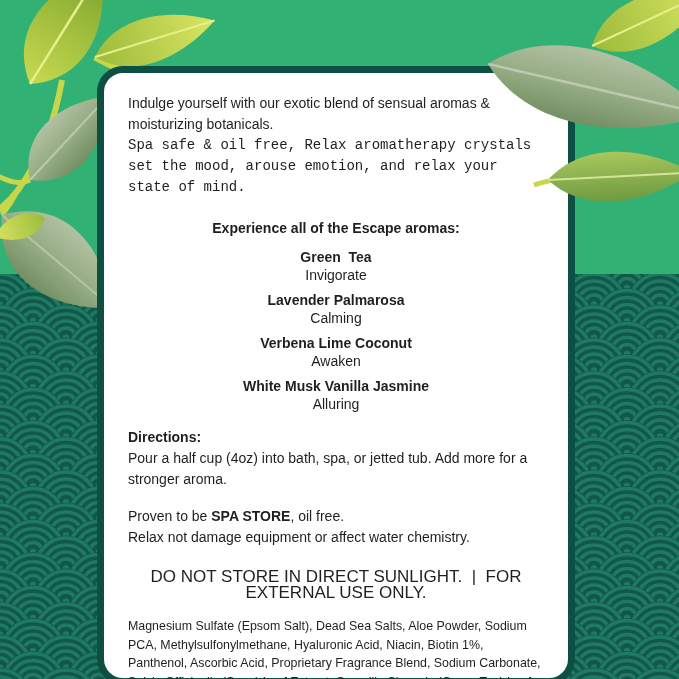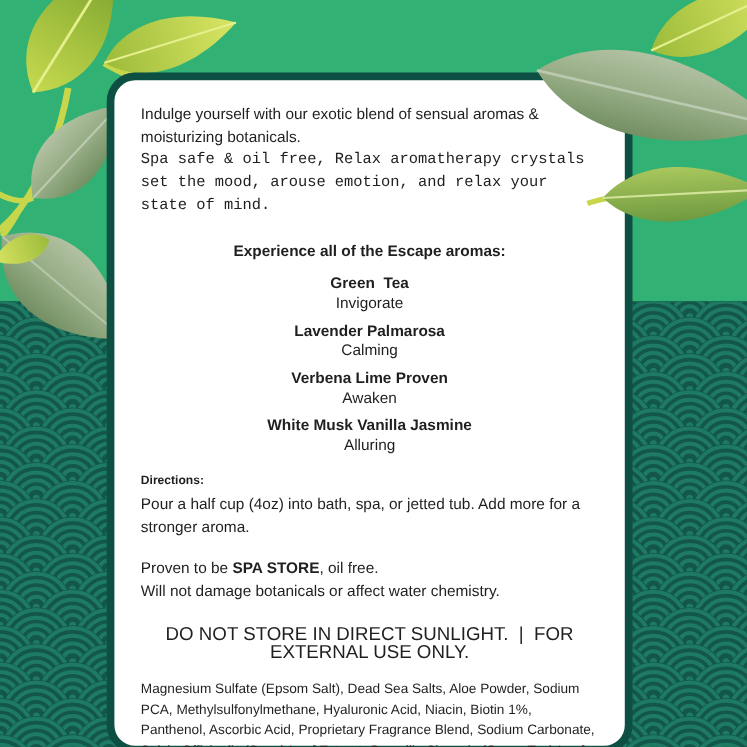--- a/index.html
+++ b/index.html
@@ -45,21 +45,21 @@
   .body-text{font-size:14px;line-height:21px;max-width:406px;}
   .spa-text{margin-top:16px;font-family:Liberation Mono, monospace;}
   .bold{font-weight:bold;}
   .prewrap{white-space:pre-wrap;}
   .aromas-heading{margin-top:20px;font-size:14px;line-height:21px;font-weight:bold;text-align:center;}
   .aroma-list{margin-top:9px;}
   .aroma-item{margin-bottom:7px;text-align:center;}
   .aroma-name{font-size:14px;line-height:18px;font-weight:bold;}
   .aroma-effect{font-size:14px;line-height:18px;}
   .directions{margin-top:14px;}
-  .section-heading{font-size:11px;line-height:21px;font-weight:bold;}
+  .section-heading{font-size:14px;line-height:21px;font-weight:bold;}
   .proven{margin-top:16px;}
   .warning{margin-top:21px;font-size:17px;line-height:16px;font-weight:normal;text-align:center;}
   .ingredients{margin-top:16px;}
   .ingredients-body{font-size:12.4px;line-height:18.6px;max-width:420px;margin-top:2px;}
 </style>
 </head>
 <body>
 
 <div class="top-band"></div>
 
@@ -2817,37 +2817,37 @@
   <div class="aroma-list">
     <div class="aroma-item">
       <div class="aroma-name prewrap">Green  Tea</div>
       <div class="aroma-effect">Invigorate</div>
     </div>
     <div class="aroma-item">
       <div class="aroma-name prewrap">Lavender Palmarosa</div>
       <div class="aroma-effect">Calming</div>
     </div>
     <div class="aroma-item">
-      <div class="aroma-name prewrap">Verbena Lime Proven</div>
+      <div class="aroma-name prewrap">Verbena Lime Coconut</div>
       <div class="aroma-effect">Awaken</div>
     </div>
     <div class="aroma-item">
       <div class="aroma-name prewrap">White Musk Vanilla Jasmine</div>
       <div class="aroma-effect">Alluring</div>
     </div>
   </div>
 
   <div class="directions">
     <div class="section-heading">Directions:</div>
     <p class="body-text">Pour a half cup (4oz) into bath, spa, or jetted tub. Add more for a stronger aroma.</p>
   </div>
 
   <div class="proven body-text">
     <div><span>Proven to be </span><span class="bold">SPA STORE</span><span>, oil free.</span></div>
-    <div>Will not damage botanicals or affect water chemistry.</div>
+    <div>Relax not damage equipment or affect water chemistry.</div>
   </div>
 
   <div class="warning prewrap">DO NOT STORE IN DIRECT SUNLIGHT.  |  FOR EXTERNAL USE ONLY.</div>
 
   <div class="ingredients">
     <p class="ingredients-body">Magnesium Sulfate (Epsom Salt), Dead Sea Salts, Aloe Powder, Sodium PCA, Methylsulfonylmethane, Hyaluronic Acid, Niacin, Biotin 1%, Panthenol, Ascorbic Acid, Proprietary Fragrance Blend, Sodium Carbonate, Salvia Officinalis (Sage) Leaf Extract, Camellia Sinensis (Green Tea) Leaf Extract, Cucumis Sativus (Cucumber) Fruit Extract, Avena Sativa (Oat) Kernel Extract, Propylene Glycol</p>
   </div>
 </div>
 
 <svg class="leaf-layer front" xmlns="http://www.w3.org/2000/svg" width="679" height="679" viewBox="0 0 679 679">

